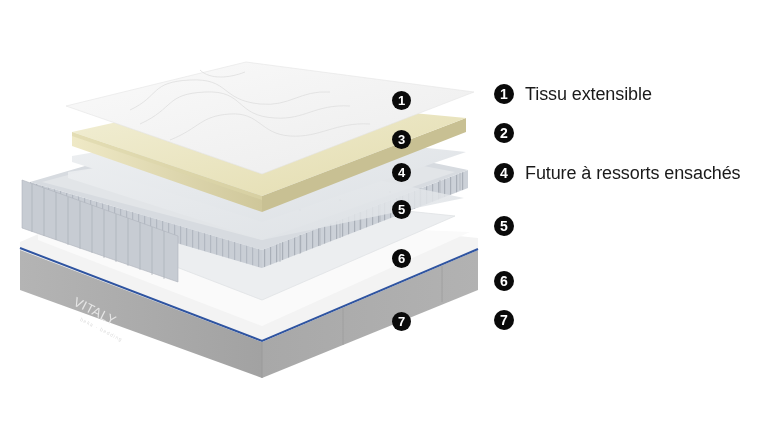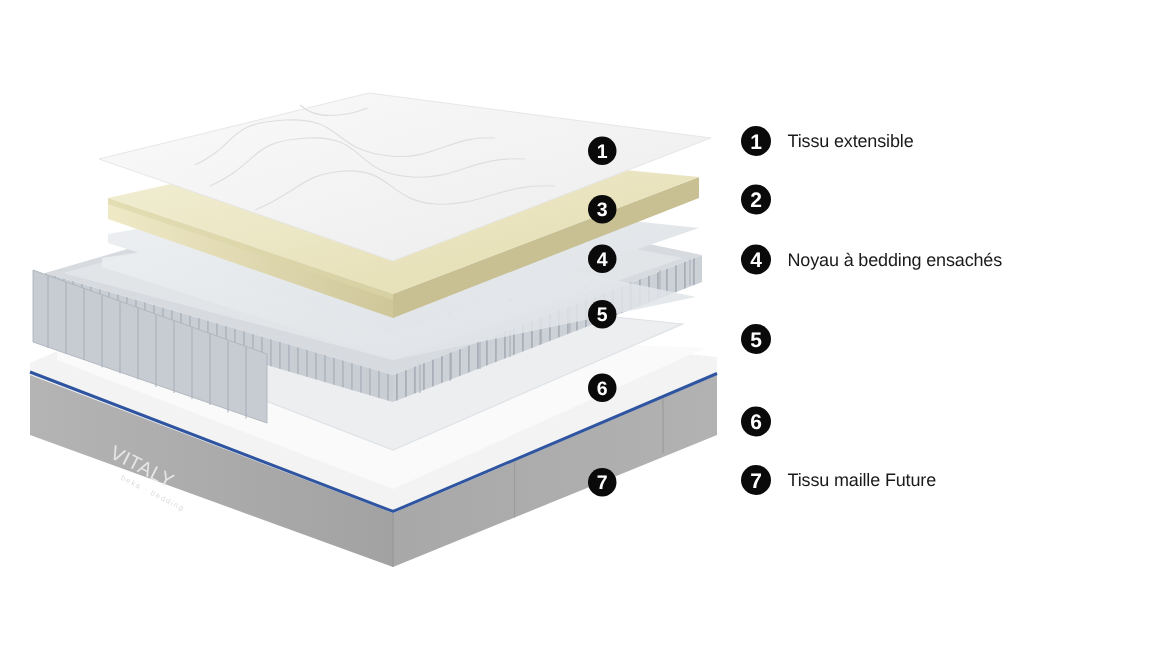--- a/index.html
+++ b/index.html
@@ -1,21 +1,21 @@
 <!DOCTYPE html>
 <html><head>
 <meta charset="utf-8">
 <style>
   html, body { margin:0; padding:0; background:#ffffff; }
   body { width:768px; height:432px; position:relative; overflow:hidden; font-family:"Liberation Sans", sans-serif; }
   .illustration { position:absolute; left:0; top:0; width:490px; height:432px; }
   .legend { position:absolute; left:494px; top:0; width:274px; height:432px; }
   .legend-item { position:absolute; left:0; display:flex; align-items:flex-start; }
   .legend-badge { width:20px; height:20px; border-radius:50%; background:#0a0a0a; color:#fff; font-weight:bold; font-size:14px; line-height:20px; text-align:center; flex:0 0 20px; }
-  .legend-label { margin-left:11px; font-size:12px; line-height:20px; color:#1a1a1a; white-space:pre-line; letter-spacing:-0.1px; }
+  .legend-label { margin-left:11px; font-size:18px; line-height:20px; color:#1a1a1a; white-space:pre-line; letter-spacing:-0.1px; }
   .callout { position:absolute; width:19px; height:19px; border-radius:50%; background:#0a0a0a; color:#fff; font-weight:bold; font-size:13px; line-height:19px; text-align:center; }
   .brand { position:absolute; color:#e6e6e6; font-size:13px; letter-spacing:0.5px; transform:rotate(27deg); transform-origin:left top; }
   .brand-sub { position:absolute; color:#dcdcdc; font-size:5px; letter-spacing:1px; transform:rotate(27deg); transform-origin:left top; }
 </style>
 </head>
 <body>
 
 <div class="illustration">
   <svg width="490" height="432" viewBox="0 0 490 432">
     <defs>
@@ -148,25 +148,24 @@
 <div class="legend">
   <div class="legend-item" style="top:84px;">
     <span class="legend-badge">1</span>
     <span class="legend-label">Tissu extensible</span>
   </div>
   <div class="legend-item" style="top:123px;">
     <span class="legend-badge">2</span>
   </div>
   <div class="legend-item" style="top:163px;">
     <span class="legend-badge">4</span>
-    <span class="legend-label">Noyau à bedding ensachés</span>
+    <span class="legend-label">Future à ressorts ensachés</span>
   </div>
   <div class="legend-item" style="top:200px;">
     <span class="legend-badge" style="margin-top:16px;">5</span>
   </div>
   <div class="legend-item" style="top:271px;">
     <span class="legend-badge">6</span>
   </div>
   <div class="legend-item" style="top:310px;">
     <span class="legend-badge">7</span>
-    <span class="legend-label">Tissu maille Future</span>
   </div>
 </div>
 
 </body></html>

